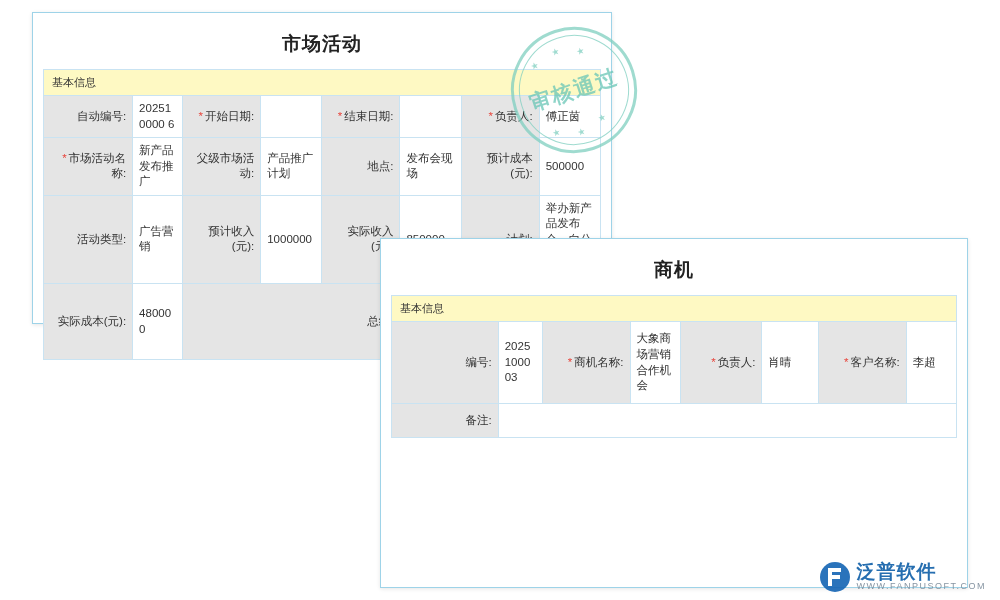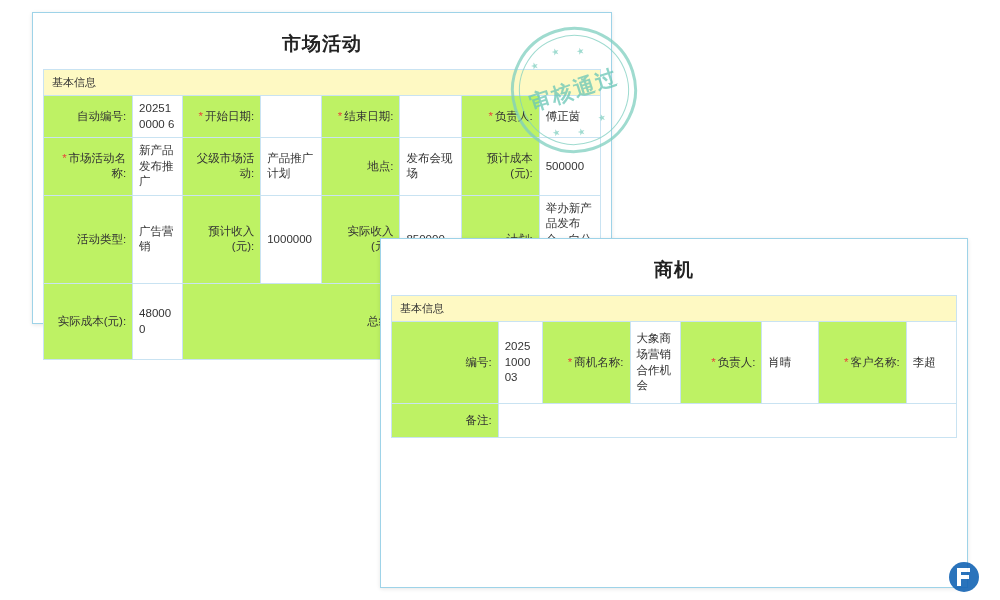--- a/index.html
+++ b/index.html
@@ -67,21 +67,21 @@
   }
   table.form td {
     border: 1px solid #c9e3f2;
     padding: 5px 6px;
     vertical-align: middle;
     box-sizing: border-box;
     word-break: break-all;
     line-height: 1.35;
   }
   td.lbl {
-    background: #bef264;
+    background: #e5e5e5;
     text-align: right;
     color: #333;
     white-space: normal;
   }
   td.val {
     background: #ffffff;
     text-align: left;
     color: #333;
   }
   td.val.num {
@@ -297,13 +297,17 @@
       <td class="lbl"><span>备注:</span></td>
       <td class="val" colspan="7"></td>
     </tr>
   </tbody>
     </table>
 
 </div>
 
 <div id="watermark">
   <div class="logo-mark"></div>
+  <div class="wm-text">
+    <div class="wm-main">泛普软件</div>
+    <div class="wm-sub">WWW.FANPUSOFT.COM</div>
+  </div>
 </div>
 
 </body></html>

